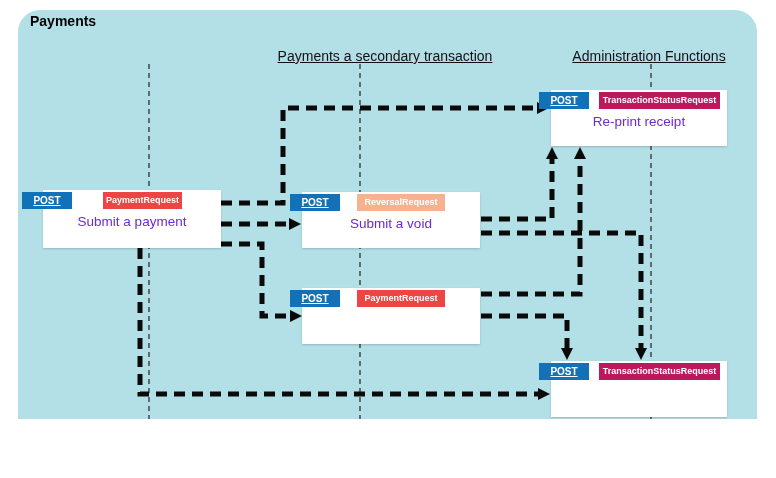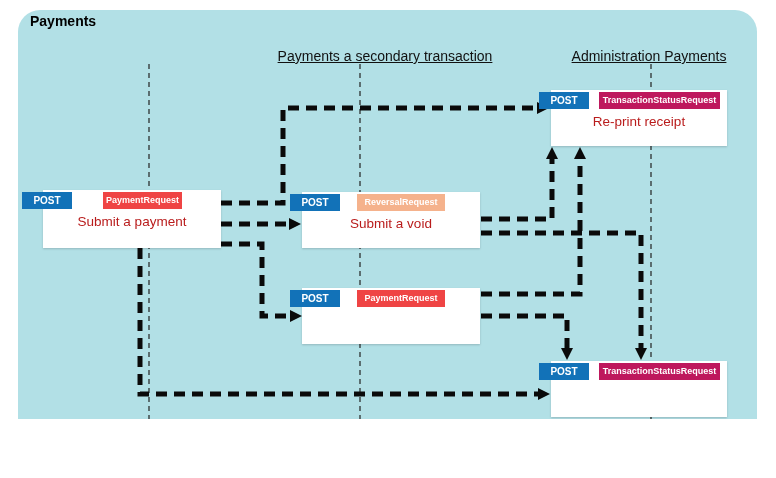--- a/index.html
+++ b/index.html
@@ -5,23 +5,23 @@
   html,body{margin:0;padding:0;background:#fff;font-family:"Liberation Sans",sans-serif;}
   .canvas{position:relative;width:776px;height:419px;background:#ffffff;overflow:hidden;}
   .panel{position:absolute;left:18px;top:10px;width:739px;height:452px;background:#b2e0e6;border-radius:22px;}
   .title{position:absolute;left:30px;top:13px;font-size:14px;font-weight:bold;color:#000;}
   .col-header{position:absolute;top:48px;transform:translateX(-50%);font-size:14px;color:#111;text-decoration:underline;white-space:nowrap;}
   .col-header.c1{left:148px;}
   .col-header.c2{left:385px;}
   .col-header.c3{left:649px;}
   svg.flows{position:absolute;left:0;top:0;z-index:1;}
   .node{position:absolute;z-index:2;background:#ffffff;box-shadow:0 1px 2px rgba(0,0,0,0.18);}
-  .node .label{position:absolute;left:0;right:0;top:24px;text-align:center;font-size:13.5px;color:#b91c1c;white-space:nowrap;}
+  .node .label{position:absolute;left:0;right:0;top:24px;text-align:center;font-size:13.5px;color:#6d28d9;white-space:nowrap;}
   .badge{position:absolute;top:2px;height:17px;line-height:17px;text-align:center;color:#fff;font-weight:bold;}
-  .badge.method{width:50px;font-size:10px;background:#1272b8;left:-12px;}
+  .badge.method{width:50px;font-size:10px;background:#1272b8;left:-12px;text-decoration:underline;}
   .badge.method.far{left:-21px;}
   .badge.request{font-size:9px;}
   .bg-green{background:#ef4444;}
   .bg-salmon{background:#f5b28c;}
   .bg-yellow{background:#be185d;}
   .node.payment{left:43px;top:190px;width:178px;height:58px;}
   .node.void{left:302px;top:192px;width:178px;height:56px;}
   .node.refund{left:302px;top:288px;width:178px;height:56px;}
   .node.reprint{left:551px;top:90px;width:176px;height:56px;}
   .node.check{left:551px;top:361px;width:176px;height:56px;}
@@ -31,21 +31,21 @@
 </style>
 </head>
 <body>
 
 <div class="canvas">
   <div class="panel"></div>
 
   <div class="title">Payments</div>
 
   <div class="col-header c2">Payments a secondary transaction</div>
-  <div class="col-header c3">Administration Payments</div>
+  <div class="col-header c3">Administration Functions</div>
 
   <svg class="flows" width="776" height="478" viewBox="0 0 776 478">
     <defs>
       <marker id="arr" markerUnits="userSpaceOnUse" markerWidth="13" markerHeight="14" refX="0" refY="6" orient="auto">
         <path d="M0,0 L12,6 L0,12 Z" fill="#0a0a0a"></path>
       </marker>
     </defs>
 
     <path d="M149 64 V440" stroke="#222" stroke-width="1.2" stroke-dasharray="5 4" fill="none"></path>
     <path d="M360 64 V440" stroke="#222" stroke-width="1.2" stroke-dasharray="5 4" fill="none"></path>

